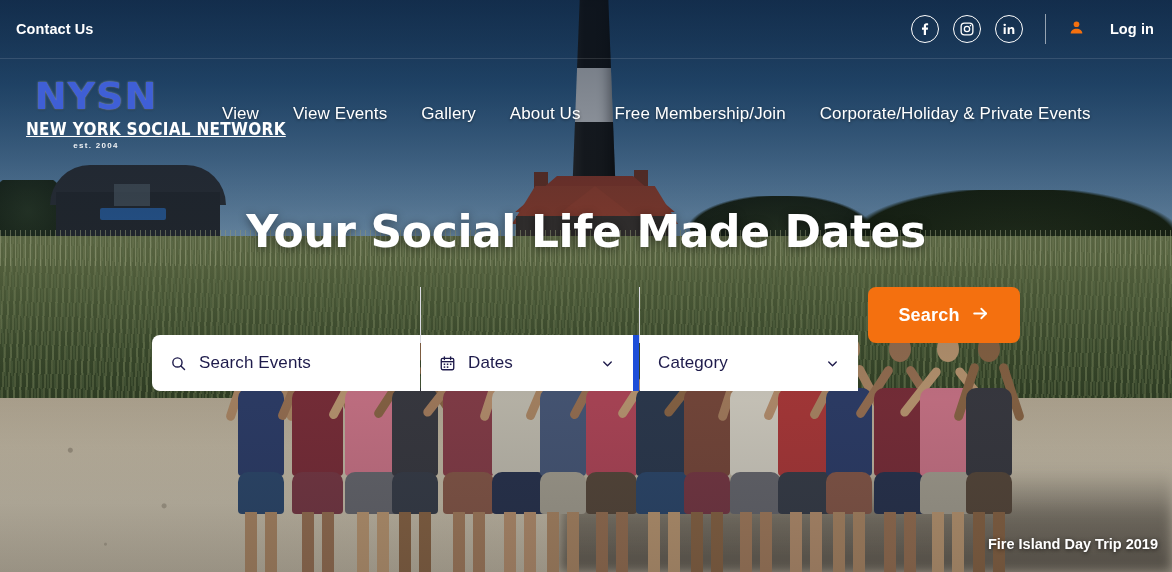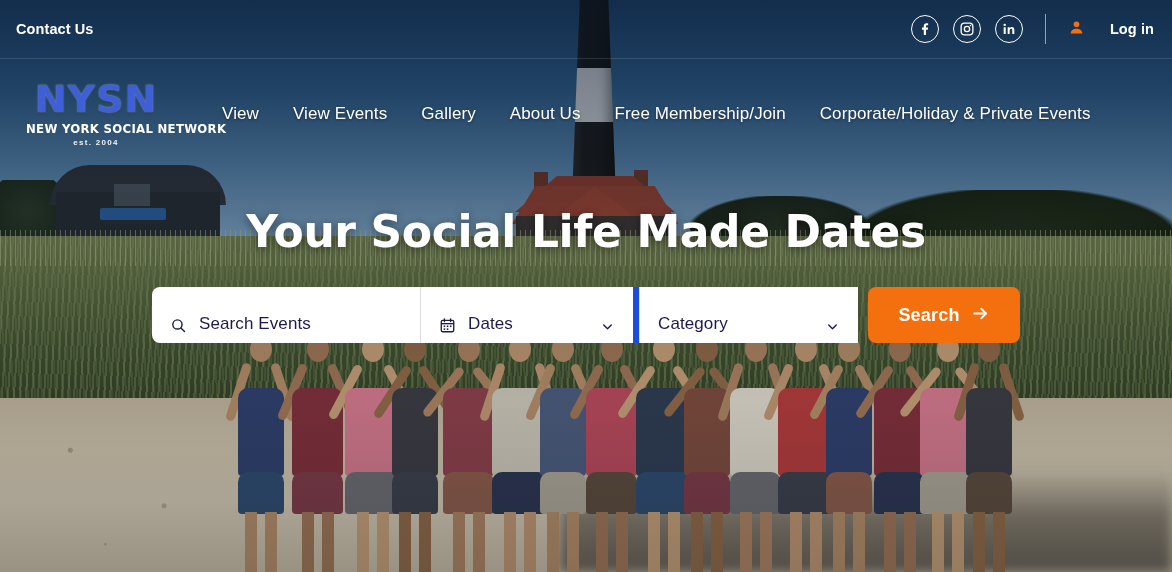--- a/index.html
+++ b/index.html
@@ -191,24 +191,25 @@
   .logo {
     margin-left:26px; width:140px; text-align:center;
     cursor:pointer; user-select:none;
   }
   .logo-main {
     font-size:38px; font-weight:800; color:#3f5fd6; line-height:.98;
     letter-spacing:1px; font-family:"DejaVu Sans", sans-serif;
     text-shadow:0 0 2px rgba(255,255,255,.55), 0 1px 2px rgba(0,0,0,.4);
   }
   .logo-sub {
-    font-size:13px; font-weight:700; color:#ffffff; letter-spacing:.3px;
+    font-size:17px; font-weight:700; color:#ffffff; letter-spacing:.3px;
     margin-top:3px; white-space:nowrap;
     font-family:"DejaVu Sans Condensed","Liberation Sans", sans-serif;
     transform:scaleX(1.0);
+    text-decoration:underline;
   }
   .logo-est {
     font-size:8px; font-weight:700; color:#ffffff; letter-spacing:1.3px;
     margin-top:2px; opacity:.92;
   }
   .nav {
     display:flex; align-items:center; gap:34px;
     margin-left:56px;
   }
   .nav-item {
@@ -226,22 +227,22 @@
     font-family:"DejaVu Sans", sans-serif;
     text-shadow:0 2px 10px rgba(0,0,0,.45);
   }
 
   
   .searchbar {
     position:absolute; left:152px; top:287px; z-index:20;
     display:flex; align-items:stretch; height:56px;
   }
   .sb-field {
-    background:#ffffff; display:flex; align-items:flex-end;
-    padding:9px 18px; height:56px;
+    background:#ffffff; display:flex; align-items:center;
+    padding:9px 18px; height:56px;margin-top:48px;
   }
   .sb-search { width:268px; border-radius:8px 0 0 8px; }
   .sb-dates  { width:218px; border-right:6px solid #1d4ed8; }
   .sb-cat    { width:218px; border-radius:0; }
   .sb-sep { width:1px; background:#dcdce4; }
   .sb-icon { margin-right:12px; display:flex; align-items:center; }
   .sb-text {
     color:#1e1b4b; font-size:17px; font-weight:400; letter-spacing:.1px;
     white-space:nowrap;
   }
@@ -531,14 +532,15 @@
       <span class="sb-btn-label">Search</span>
       <span>
         <svg width="19" height="19" viewBox="0 0 24 24" fill="none" stroke="#ffffff" stroke-width="2.3" stroke-linecap="round" stroke-linejoin="round">
           <line x1="4" y1="12" x2="19" y2="12"></line>
           <polyline points="13,6 19,12 13,18"></polyline>
         </svg>
       </span>
     </button>
   </div>
 
+  <div class="caption">Fire Island Day Trip 2019</div>
 
 </div>
 
 </body></html>

